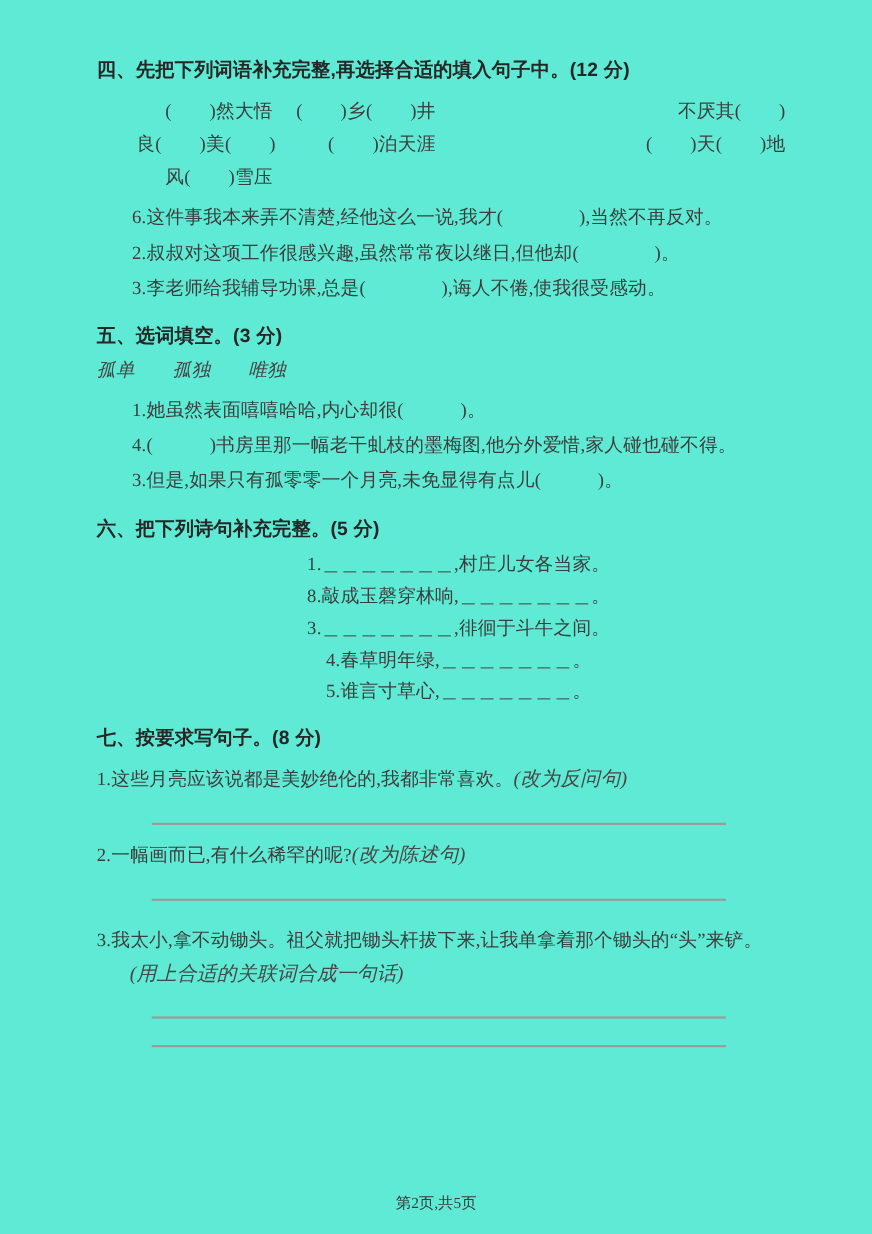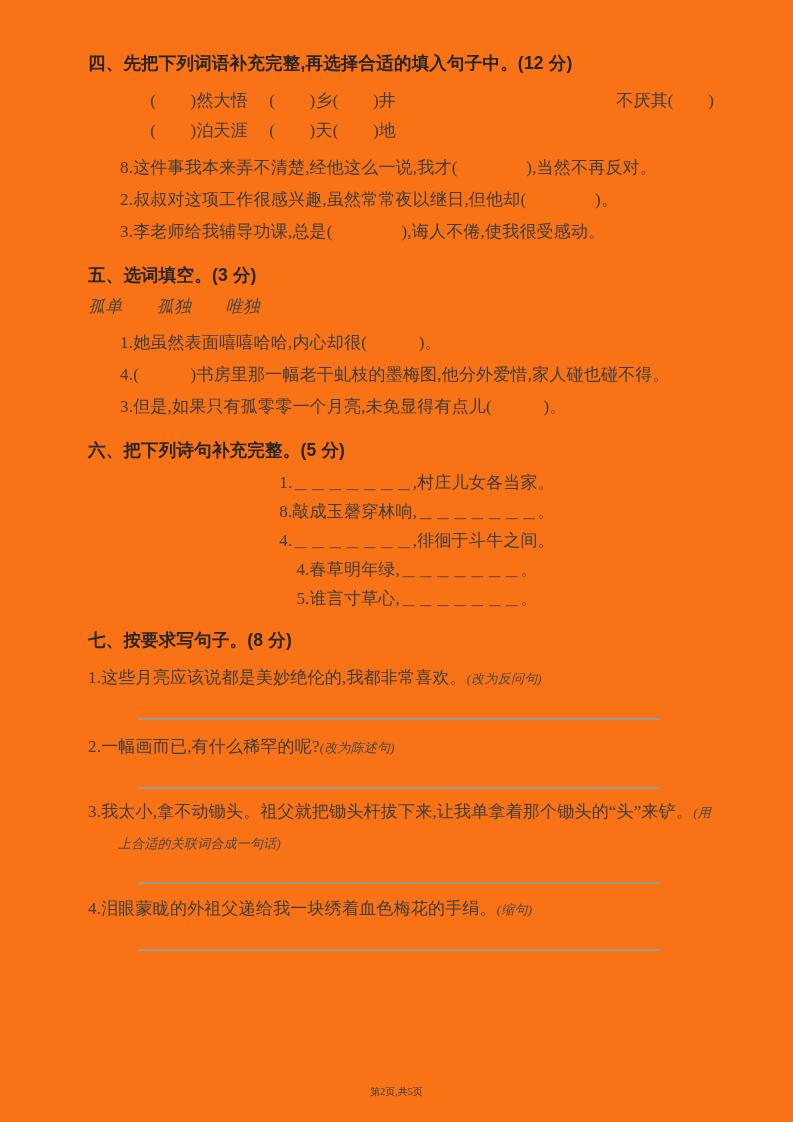--- a/index.html
+++ b/index.html
@@ -1,20 +1,20 @@
 <!DOCTYPE html>
 <html><head>
 <meta charset="utf-8">
 <style>
   html, body { margin: 0; padding: 0; background: #ffffff; }
   .page {
     position: relative;
     width: 793px;
     height: 1122px;
-    background: #f97316;
+    background: #5eead4;
     overflow: hidden;
     font-family: "Liberation Serif", "DejaVu Serif", serif;
     color: #3d3d3d;
   }
   .content {
     position: absolute;
     left: 88px;
     top: 52px;
     width: 626px;
     font-size: 17px;
@@ -53,80 +53,82 @@
   }
 
   .poem-list { margin-top: 7px; text-align: center; }
   .poem-line { padding-left: 32px; line-height: 29px; }
 
   .q {
     padding-left: 30px;
     text-indent: -30px;
     line-height: 30px;
   }
-  .q .note { font-style: italic; font-size: 13px; color: #474747; }
+  .q .note { font-style: italic; font-size: 18px; color: #474747; }
   .ans-line {
     height: 0;
     border-top: 2px solid #9b9b9b;
     width: 522px;
     margin-left: 50px;
   }
   .footer {
     position: absolute;
     left: 0; right: 0;
     top: 1085px;
     text-align: center;
-    font-size: 10px;
+    font-size: 14px;
     color: #3a3a3a;
   }
 
   .mt10 { margin-top: 10px; }
   .mt12 { margin-top: 12px; }
   .mt23 { margin-top: 23px; }
   .mt24 { margin-top: 24px; }
-  .mt8  { margin-top: 8px; }
+  .mt8  { margin-top: 21px; }
 </style>
 </head>
 <body>
 
 <div class="page">
   <div class="content">
 
     <section class="sec">
       <h2 class="sec-title">四、先把下列词语补充完整,再选择合适的填入句子中。(12 分)</h2>
       <div class="word-grid">
         <span>(　　)然大悟</span>
         <span>(　　)乡(　　)井</span>
         <span>不厌其(　　)</span>
+        <span>良(　　)美(　　)</span>
         <span>(　　)泊天涯</span>
         <span>(　　)天(　　)地</span>
+        <span>风(　　)雪压</span>
       </div>
       <div class="sent-list">
-        <div class="sent">8.这件事我本来弄不清楚,经他这么一说,我才(　　　　),当然不再反对。</div>
+        <div class="sent">6.这件事我本来弄不清楚,经他这么一说,我才(　　　　),当然不再反对。</div>
         <div class="sent">2.叔叔对这项工作很感兴趣,虽然常常夜以继日,但他却(　　　　)。</div>
         <div class="sent">3.李老师给我辅导功课,总是(　　　　),诲人不倦,使我很受感动。</div>
       </div>
     </section>
 
     <section class="sec">
       <h2 class="sec-title">五、选词填空。(3 分)</h2>
       <div class="word-bank">孤单　　孤独　　唯独</div>
       <div class="sent-list">
         <div class="sent">1.她虽然表面嘻嘻哈哈,内心却很(　　　)。</div>
         <div class="sent">4.(　　　)书房里那一幅老干虬枝的墨梅图,他分外爱惜,家人碰也碰不得。</div>
         <div class="sent">3.但是,如果只有孤零零一个月亮,未免显得有点儿(　　　)。</div>
       </div>
     </section>
 
     <section class="sec">
       <h2 class="sec-title">六、把下列诗句补充完整。(5 分)</h2>
       <div class="poem-list">
         <div class="poem-line">1.＿＿＿＿＿＿＿,村庄儿女各当家。</div>
         <div class="poem-line">8.敲成玉磬穿林响,＿＿＿＿＿＿＿。</div>
-        <div class="poem-line">4.＿＿＿＿＿＿＿,徘徊于斗牛之间。</div>
+        <div class="poem-line">3.＿＿＿＿＿＿＿,徘徊于斗牛之间。</div>
         <div class="poem-line">4.春草明年绿,＿＿＿＿＿＿＿。</div>
         <div class="poem-line">5.谁言寸草心,＿＿＿＿＿＿＿。</div>
       </div>
     </section>
 
     <section class="sec">
       <h2 class="sec-title">七、按要求写句子。(8 分)</h2>
 
       <div class="q mt12">
         <span>1.这些月亮应该说都是美妙绝伦的,我都非常喜欢。</span><span class="note">(改为反问句)</span>
@@ -136,22 +138,19 @@
       <div class="q mt12">
         <span>2.一幅画而已,有什么稀罕的呢?</span><span class="note">(改为陈述句)</span>
       </div>
       <div class="ans-line mt24"></div>
 
       <div class="q mt8">
         <span>3.我太小,拿不动锄头。祖父就把锄头杆拔下来,让我单拿着那个锄头的“头”来铲。</span><span class="note">(用上合适的关联词合成一句话)</span>
       </div>
       <div class="ans-line mt23"></div>
 
-      <div class="q mt10">
-        <span>4.泪眼蒙眬的外祖父递给我一块绣着血色梅花的手绢。</span><span class="note">(缩句)</span>
-      </div>
       <div class="ans-line mt24"></div>
     </section>
 
   </div>
 
   <div class="footer">第2页,共5页</div>
 </div>
 
 </body></html>

